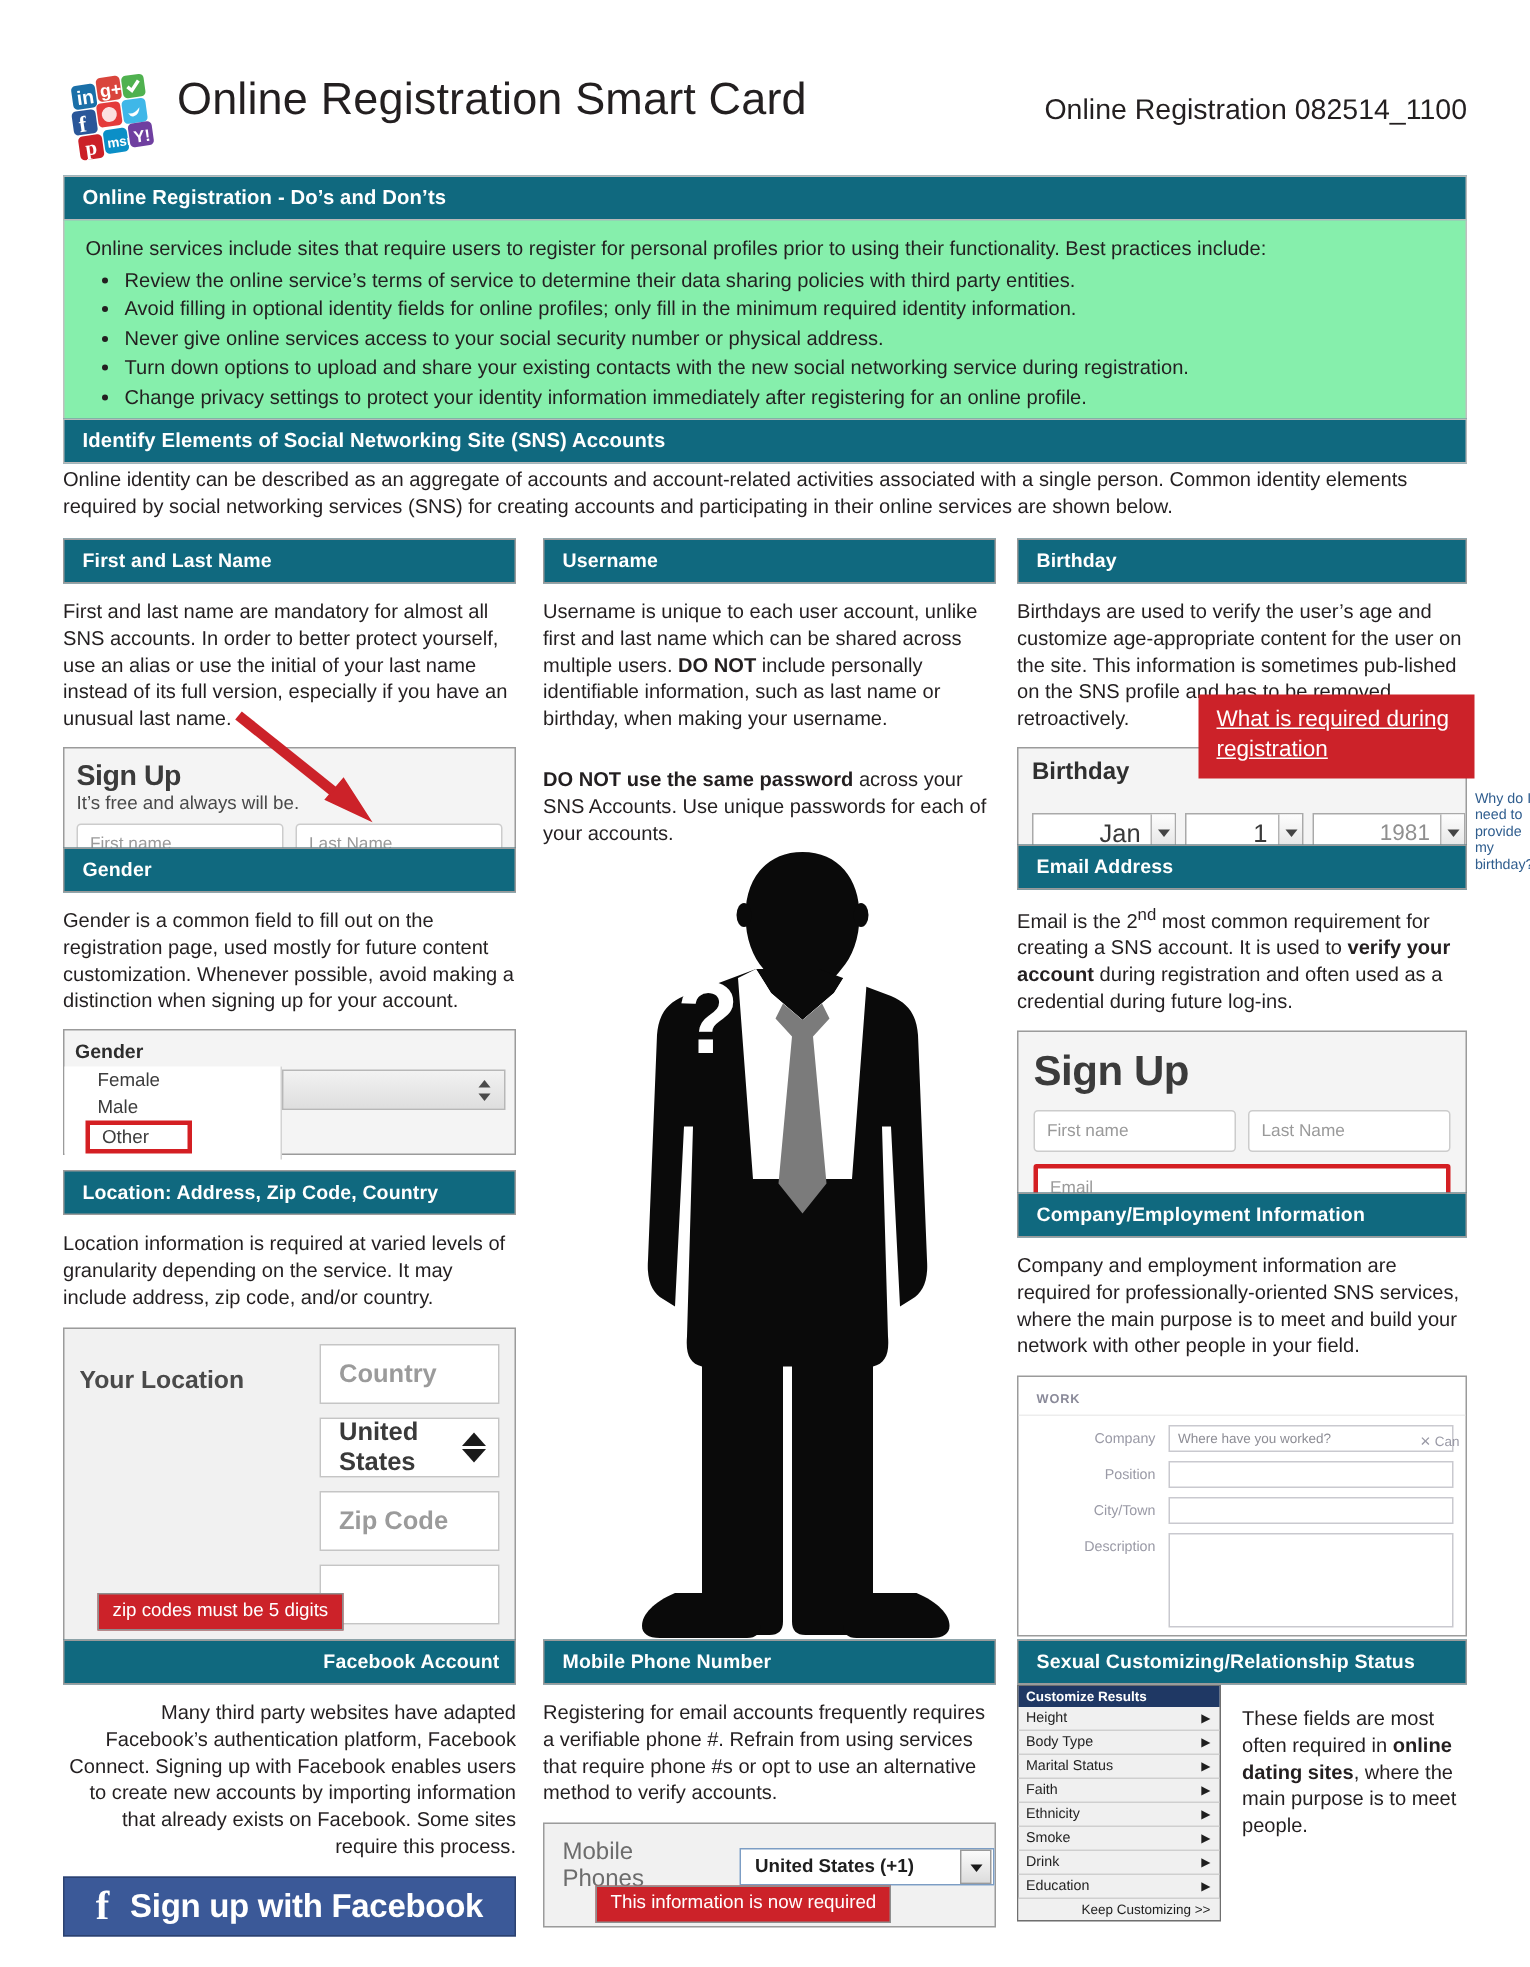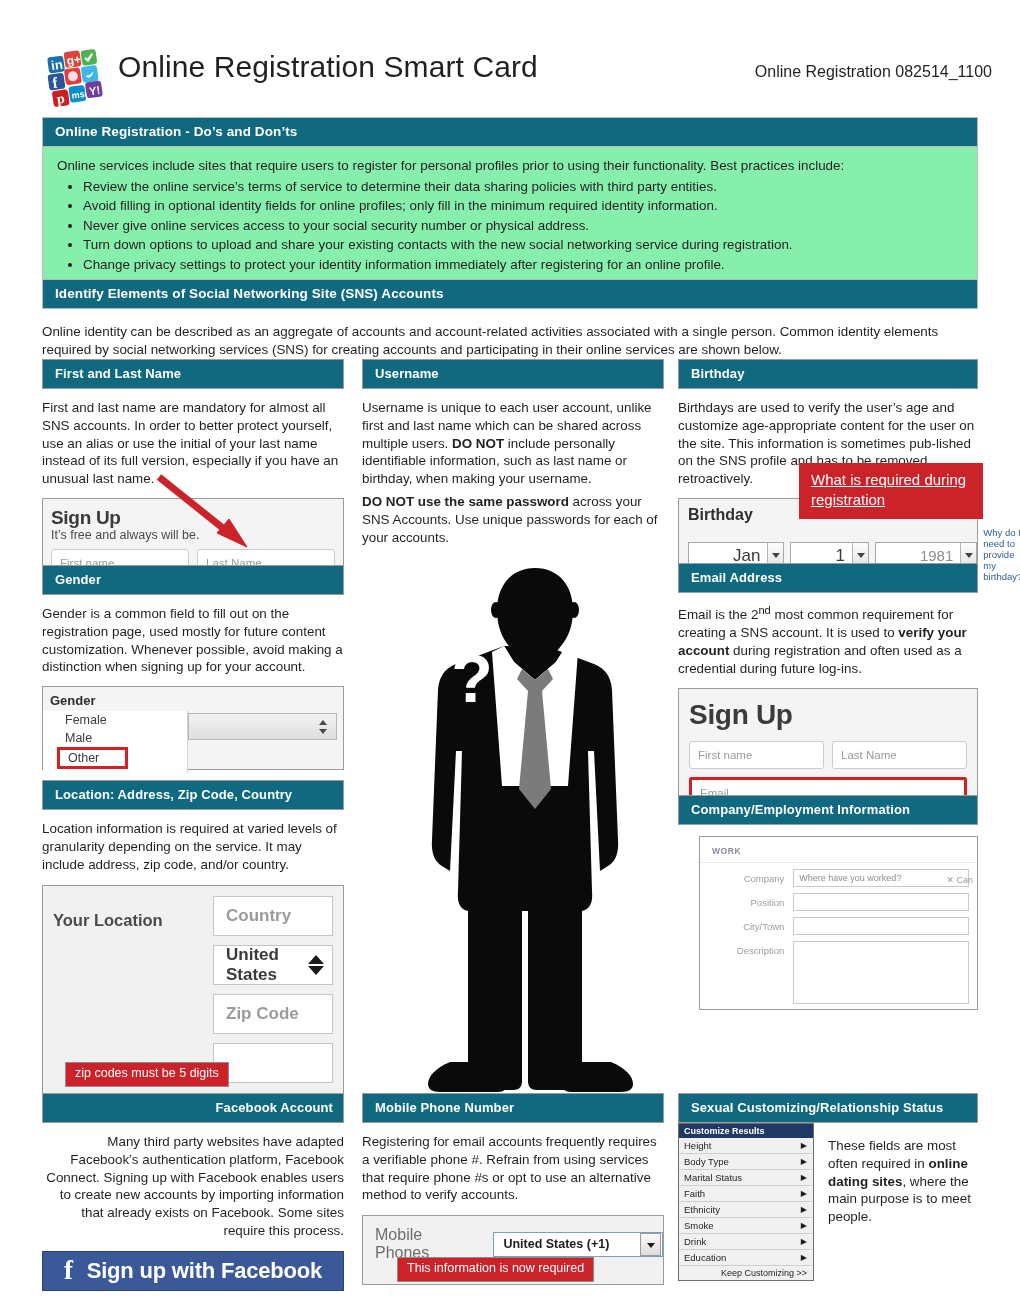--- a/index.html
+++ b/index.html
@@ -17,49 +17,49 @@
   
   .hdr { position:absolute; left:0; top:0; width:1020px; height:105px; }
   .logo { position:absolute; left:44px; top:46px; width:62px; height:62px; }
   .logo svg { display:block; }
   .doc-title {
     position:absolute; left:118px; top:50px;
     font-size:30px; font-weight:400; color:#231f20;
     letter-spacing:.1px; white-space:nowrap;
   }
   .doc-code {
-    position:absolute; right:28px; top:63px;
-    font-size:16px; color:#231f20; white-space:nowrap;
+    position:absolute; right:42px; top:63px;
+    font-size:19px; color:#231f20; white-space:nowrap;
   }
 
   
   .bar {
     background:#10697f; color:#ffffff;
     font-size:13px; font-weight:bold;
     padding:6px 10px 7px 12px;
     border:1px solid #b9b9b9;
     letter-spacing:.1px;
   }
   .bar.big { font-size:13.5px; }
   .body-box {
     border:1px solid #bfbfbf; border-top:none;
     background:#86efac; padding:10px 14px 12px 14px;
   }
   p.t { margin:0; font-size:13.4px; line-height:1.33; color:#231f20; }
-  p.t + p.t { margin-top:5px; }
+  p.t + p.t { margin-top:23px; }
   ul.t { margin:2px 0 0 0; padding:0 0 0 26px; }
   ul.t li { font-size:13.4px; line-height:1.45; color:#231f20; }
 
   
   #blk-dos { position:absolute; left:42px; top:117px; width:936px; }
 
   
   #blk-ident { position:absolute; left:42px; top:279px; width:936px; }
   #blk-ident .bar { width:100%; }
-  #blk-ident .intro { margin-top:14px; }
+  #blk-ident .intro { margin-top:2px; }
 
   
   .card { position:absolute; }
   .card .bar { border:1px solid #9a9a9a; }
   .card .desc { margin-top:10px; }
 
   #card-name   { left:42px;  top:359px;  width:302px; }
   #card-user   { left:362px; top:359px;  width:302px; }
   #card-bday   { left:678px; top:359px;  width:300px; }
   #card-gender { left:42px;  top:565px;  width:302px; }
@@ -166,21 +166,21 @@
   
   .callout {
     background:#cc2229; color:#ffffff; border:1px solid #8e8e8e;
     font-size:12.5px; padding:3px 9px 4px 9px; line-height:1.25;
     display:inline-block;
   }
   .callout.big { font-size:15px; padding:7px 16px 8px 12px; border:none; line-height:1.35; }
 
   
   .work-box { margin-top:11px; background:#ffffff; border:1px solid #9b9b9b;
-     padding:0; position:relative; height:174px; overflow:hidden;margin-left:21px; }
+     padding:0; position:relative; height:174px; overflow:hidden; }
   .work-head { font-size:8.5px; font-weight:bold; color:#8a8a99; letter-spacing:.6px;
      padding:9px 0 6px 12px; border-bottom:1px solid #ededed; }
   .work-row { display:flex; align-items:flex-start; margin:6px 0 0 0; padding:0 8px 0 0; }
   .work-lbl { width:108px; text-align:right; font-size:9.5px; color:#9a9aa6; padding:4px 9px 0 0; }
   .work-inp { width:205px; height:18px; border:1px solid #c9c9cf; background:#fff;
      font-size:9px; color:#8d8d95; padding:3px 0 0 5px; }
   .work-inp.area { height:63px; }
   .work-cancel { position:absolute; right:4px; top:38px; font-size:9px; color:#9a9aa6; }
 
   
@@ -388,20 +388,21 @@
       <div class="loc-row" style="margin-bottom:0;">
         <div class="loc-lbl"></div>
         <div class="loc-field"></div>
       </div>
       <div class="callout" style="position:absolute; left:22px; top:176px;">zip codes must be 5 digits</div>
     </div>
   </div>
 
   <div class="card" id="card-comp">
     <div class="bar">Company/Employment Information</div>
+    <p class="t desc">Company and employment information are required for professionally-oriented SNS services, where the main purpose is to meet and build your network with other people in your field.</p>
     <div class="work-box">
       <div class="work-head">WORK</div>
       <div class="work-cancel">✕ Can</div>
       <div class="work-row">
         <div class="work-lbl">Company</div>
         <div class="work-inp">Where have you worked?</div>
       </div>
       <div class="work-row">
         <div class="work-lbl">Position</div>
         <div class="work-inp"></div>

